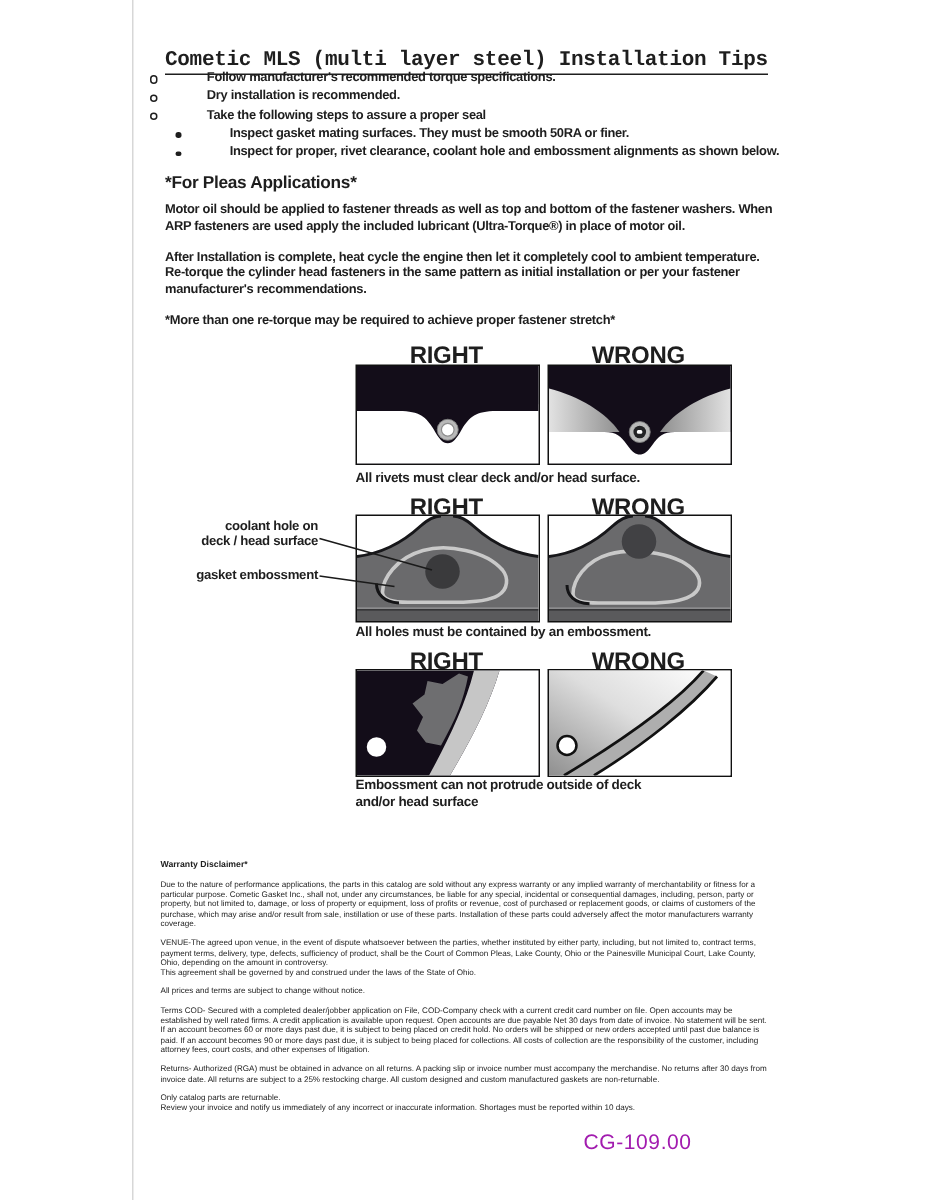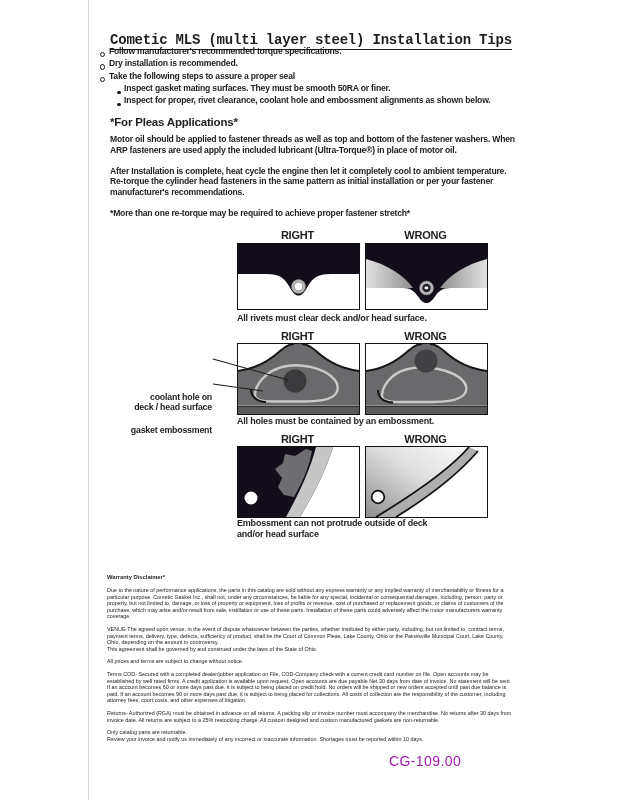--- a/index.html
+++ b/index.html
@@ -11,37 +11,37 @@
   .page-rule{position:absolute;left:88px;top:0;width:1px;height:800px;background:#d7d7d7;}
 
   
   .doc-title{
     position:absolute;left:110px;top:23px;font-size:14px;font-weight:700;
     letter-spacing:-0.2px;border-bottom:1.6px solid #1e1e1e;padding-bottom:1px;font-family:Liberation Mono, monospace;
   }
 
   
   .intro{position:absolute;left:100px;top:45px;width:420px;font-size:8.6px;font-weight:700;letter-spacing:-0.2px;}
-  .bullet{display:flex;align-items:flex-end;line-height:12.3px;}
+  .bullet{display:flex;align-items:center;line-height:12.3px;gap:29px;}
   .bullet .mark{flex:0 0 auto;width:3.4px;height:3.4px;border:1px solid #1e1e1e;border-radius:50%;margin:4px 3.5px 0 0;}
   .bullet.sub{margin-left:17px;}
   .bullet.sub .mark{width:3.6px;height:3.6px;border:none;background:#1e1e1e;margin-top:4.2px;}
 
   
   .diesel{position:absolute;left:110px;top:116px;width:410px;}
   .diesel h2{margin:0 0 6px 0;font-size:11.5px;font-weight:700;letter-spacing:-0.2px;}
   .diesel p{margin:0 0 10px 0;font-size:8.6px;font-weight:700;letter-spacing:-0.2px;line-height:10.8px;}
 
   
   .diagrams{position:absolute;left:100px;top:229px;width:416px;height:316px;}
-  .dg-label{position:absolute;width:121px;text-align:center;font-size:11px;font-weight:700;letter-spacing:-0.2px;}
+  .dg-label{position:absolute;width:121px;text-align:center;font-size:16px;font-weight:700;letter-spacing:-0.2px;}
   .panel{position:absolute;width:121px;border:1.8px solid #101010;background:#fff;line-height:0;}
   .panel svg{display:block;}
   .caption{position:absolute;left:137px;font-size:9px;font-weight:700;letter-spacing:-0.2px;line-height:10.5px;white-space:nowrap;}
-  .annot{position:absolute;right:304px;text-align:right;font-size:8.8px;font-weight:700;letter-spacing:-0.2px;line-height:10.4px;white-space:nowrap;margin-top:47px;}
+  .annot{position:absolute;right:304px;text-align:right;font-size:8.8px;font-weight:700;letter-spacing:-0.2px;line-height:10.4px;white-space:nowrap;}
   .leader-overlay{position:absolute;left:0;top:0;width:416px;height:316px;pointer-events:none;}
 
   
   .disclaimer{position:absolute;left:107px;top:574px;width:408px;font-size:5.4px;line-height:6.6px;color:#222;}
   .disclaimer h3{margin:0 0 6px 0;font-size:5.8px;line-height:7px;font-weight:700;}
   .disclaimer p{margin:0;}
   .disclaimer p.gap{margin-top:6px;}
 
   .footer-code{position:absolute;left:389px;top:753px;font-size:14px;letter-spacing:0.4px;color:#a21caf;}
 </style>

